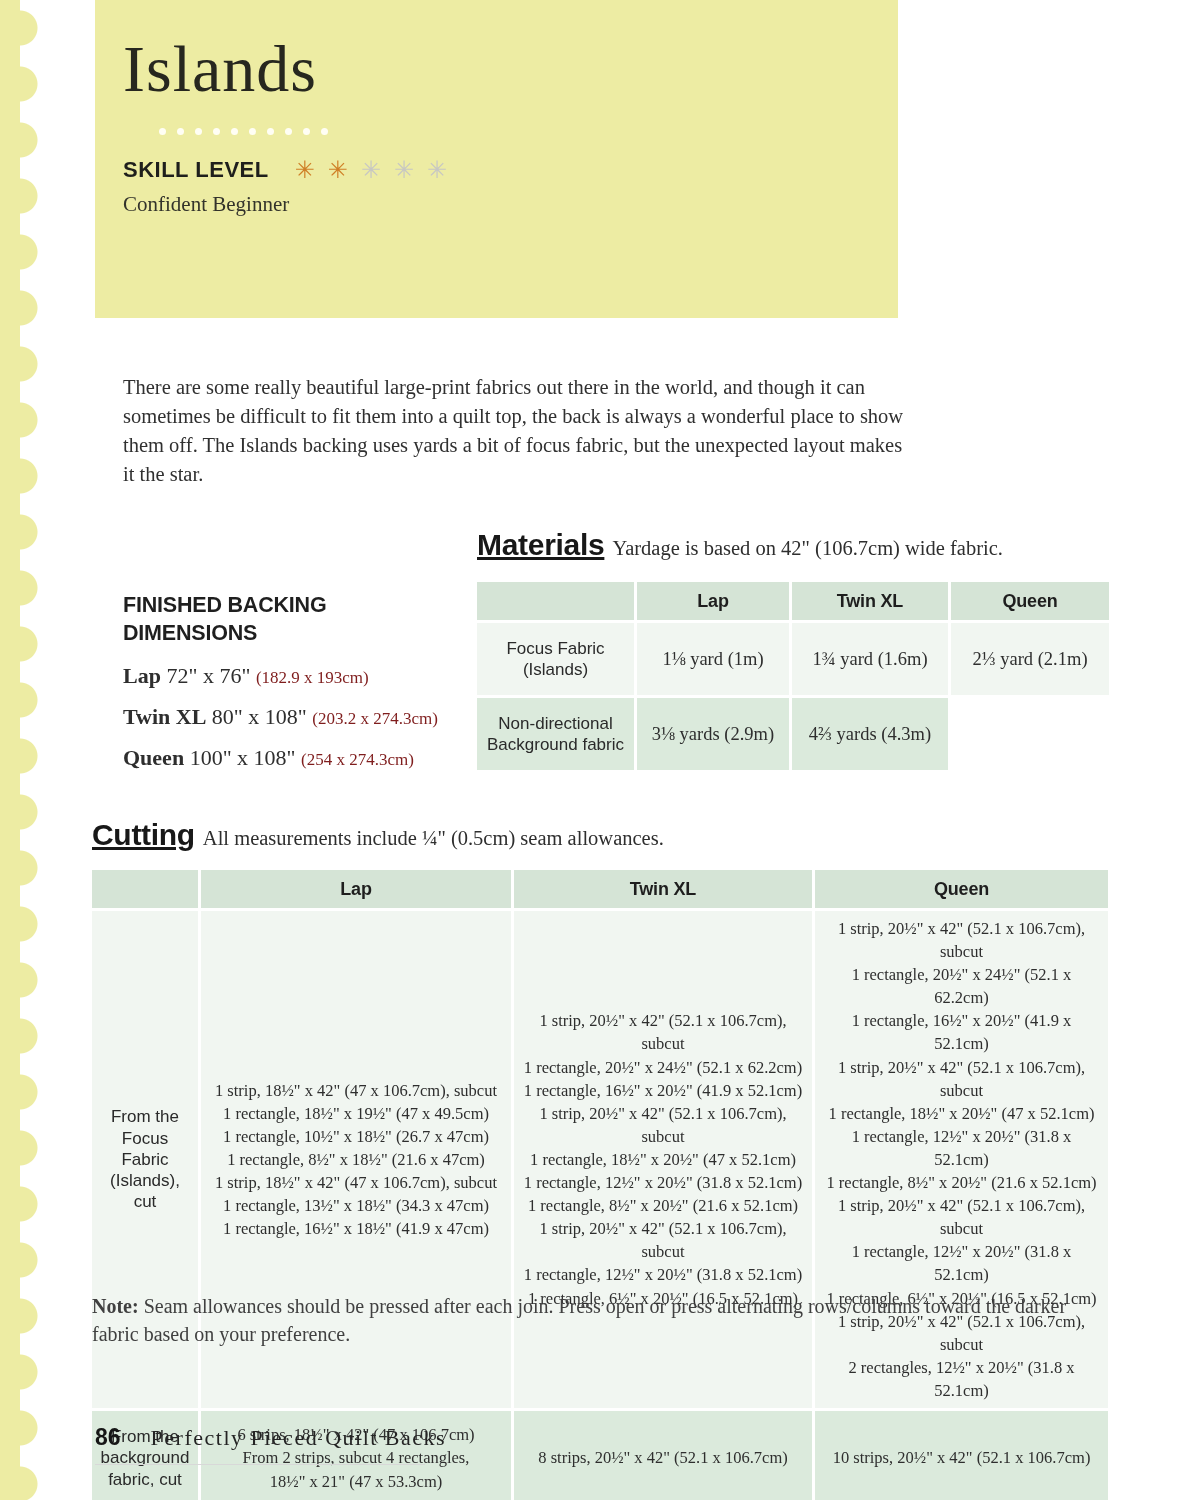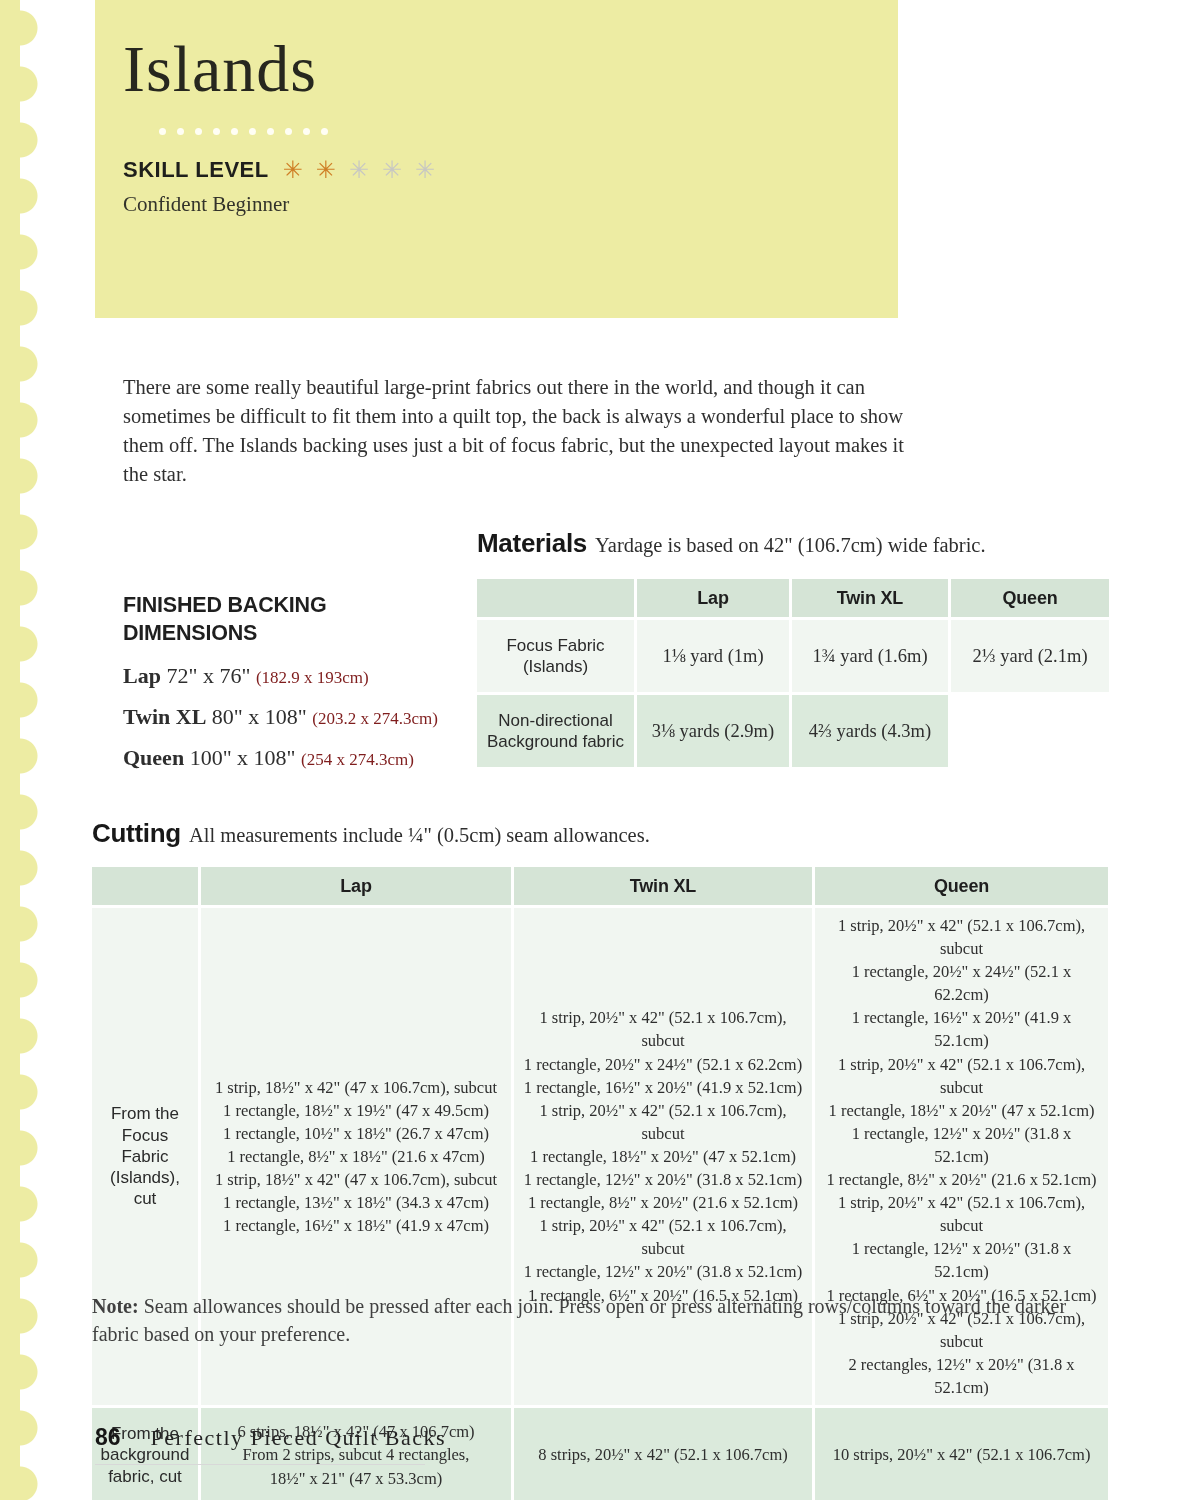--- a/index.html
+++ b/index.html
@@ -21,21 +21,21 @@
   .hero{
     position:absolute;left:95px;top:0;width:803px;height:318px;
     background:#edeca3;box-sizing:border-box;padding:36px 0 0 28px;
   }
   .hero h1{
     margin:0;font-weight:400;font-size:66px;line-height:1;
     color:#27271f;letter-spacing:1px;font-family:"Liberation Serif",serif;
   }
   .dots{display:flex;gap:11px;margin:26px 0 0 36px;}
   .dots span{width:7px;height:7px;border-radius:50%;background:#fffef4;display:block;}
-  .skill-row{display:flex;align-items:center;gap:14px;margin-top:22px;}
+  .skill-row{display:flex;align-items:center;gap:26px;margin-top:22px;}
   .skill-label{font-weight:700;font-size:22px;letter-spacing:0.5px;color:#1f1f1c;}
   .skill-icons{display:flex;gap:13px;font-size:24px;line-height:1;}
   .skill-icons .on{color:#cf7f26;}
   .skill-icons .off{color:#c7c7c3;}
   .skill-name{font-size:21px;margin-top:9px;color:#33332b;}
   
   .intro{
     position:absolute;left:123px;top:352px;width:788px;
     font-size:20.5px;line-height:1.42;color:#303030;
   }
@@ -44,22 +44,23 @@
   .finished h2{
     margin:0;font-size:21.5px;line-height:1.3;letter-spacing:-0.2px;
     font-weight:700;color:#1f1f1f;width:250px;
   }
   .dim-line{margin-top:15px;font-size:22px;white-space:nowrap;}
   .dim-line b{font-weight:700;}
   .dim-line .metric{font-size:17px;color:#7f1d1d;}
   
   .sec-head{white-space:nowrap;}
   .sec-head .big{
-    font-weight:700;font-size:26px;letter-spacing:-0.3px;color:#181818;
+    font-weight:700;font-size:30px;letter-spacing:-0.3px;color:#181818;
     font-family:"Liberation Sans",sans-serif;
+    text-decoration:underline;
   }
   .sec-head .rest{font-size:20.5px;color:#2e2e2e;margin-left:8px;}
   
   .grid{display:grid;gap:3px;background:#ffffff;}
   .cell{
     display:flex;align-items:center;justify-content:center;text-align:center;
     box-sizing:border-box;padding:6px 8px;
   }
   .cell.head{
     background:#d5e4d6;height:38px;font-family:"Liberation Sans",sans-serif;
@@ -125,21 +126,21 @@
       <span class="on">✳</span>
       <span class="on">✳</span>
       <span class="off">✳</span>
       <span class="off">✳</span>
       <span class="off">✳</span>
     </span>
   </div>
   <div class="skill-name">Confident Beginner</div>
 </div>
 
-<p class="intro">There are some really beautiful large-print fabrics out there in the world, and though it can sometimes be difficult to fit them into a quilt top, the back is always a wonderful place to show them off. The Islands backing uses just a bit of focus fabric, but the unexpected layout makes it the star.</p>
+<p class="intro">There are some really beautiful large-print fabrics out there in the world, and though it can sometimes be difficult to fit them into a quilt top, the back is always a wonderful place to show them off. The Islands backing uses yards a bit of focus fabric, but the unexpected layout makes it the star.</p>
 
 <div class="finished">
   <h2 class="sans">FINISHED BACKING DIMENSIONS</h2>
   <div class="dim-line">
     <b>Lap</b>
     <span>72" x 76"</span>
     <span class="metric">(182.9 x 193cm)</span>
   </div>
   <div class="dim-line">
     <b>Twin XL</b>

